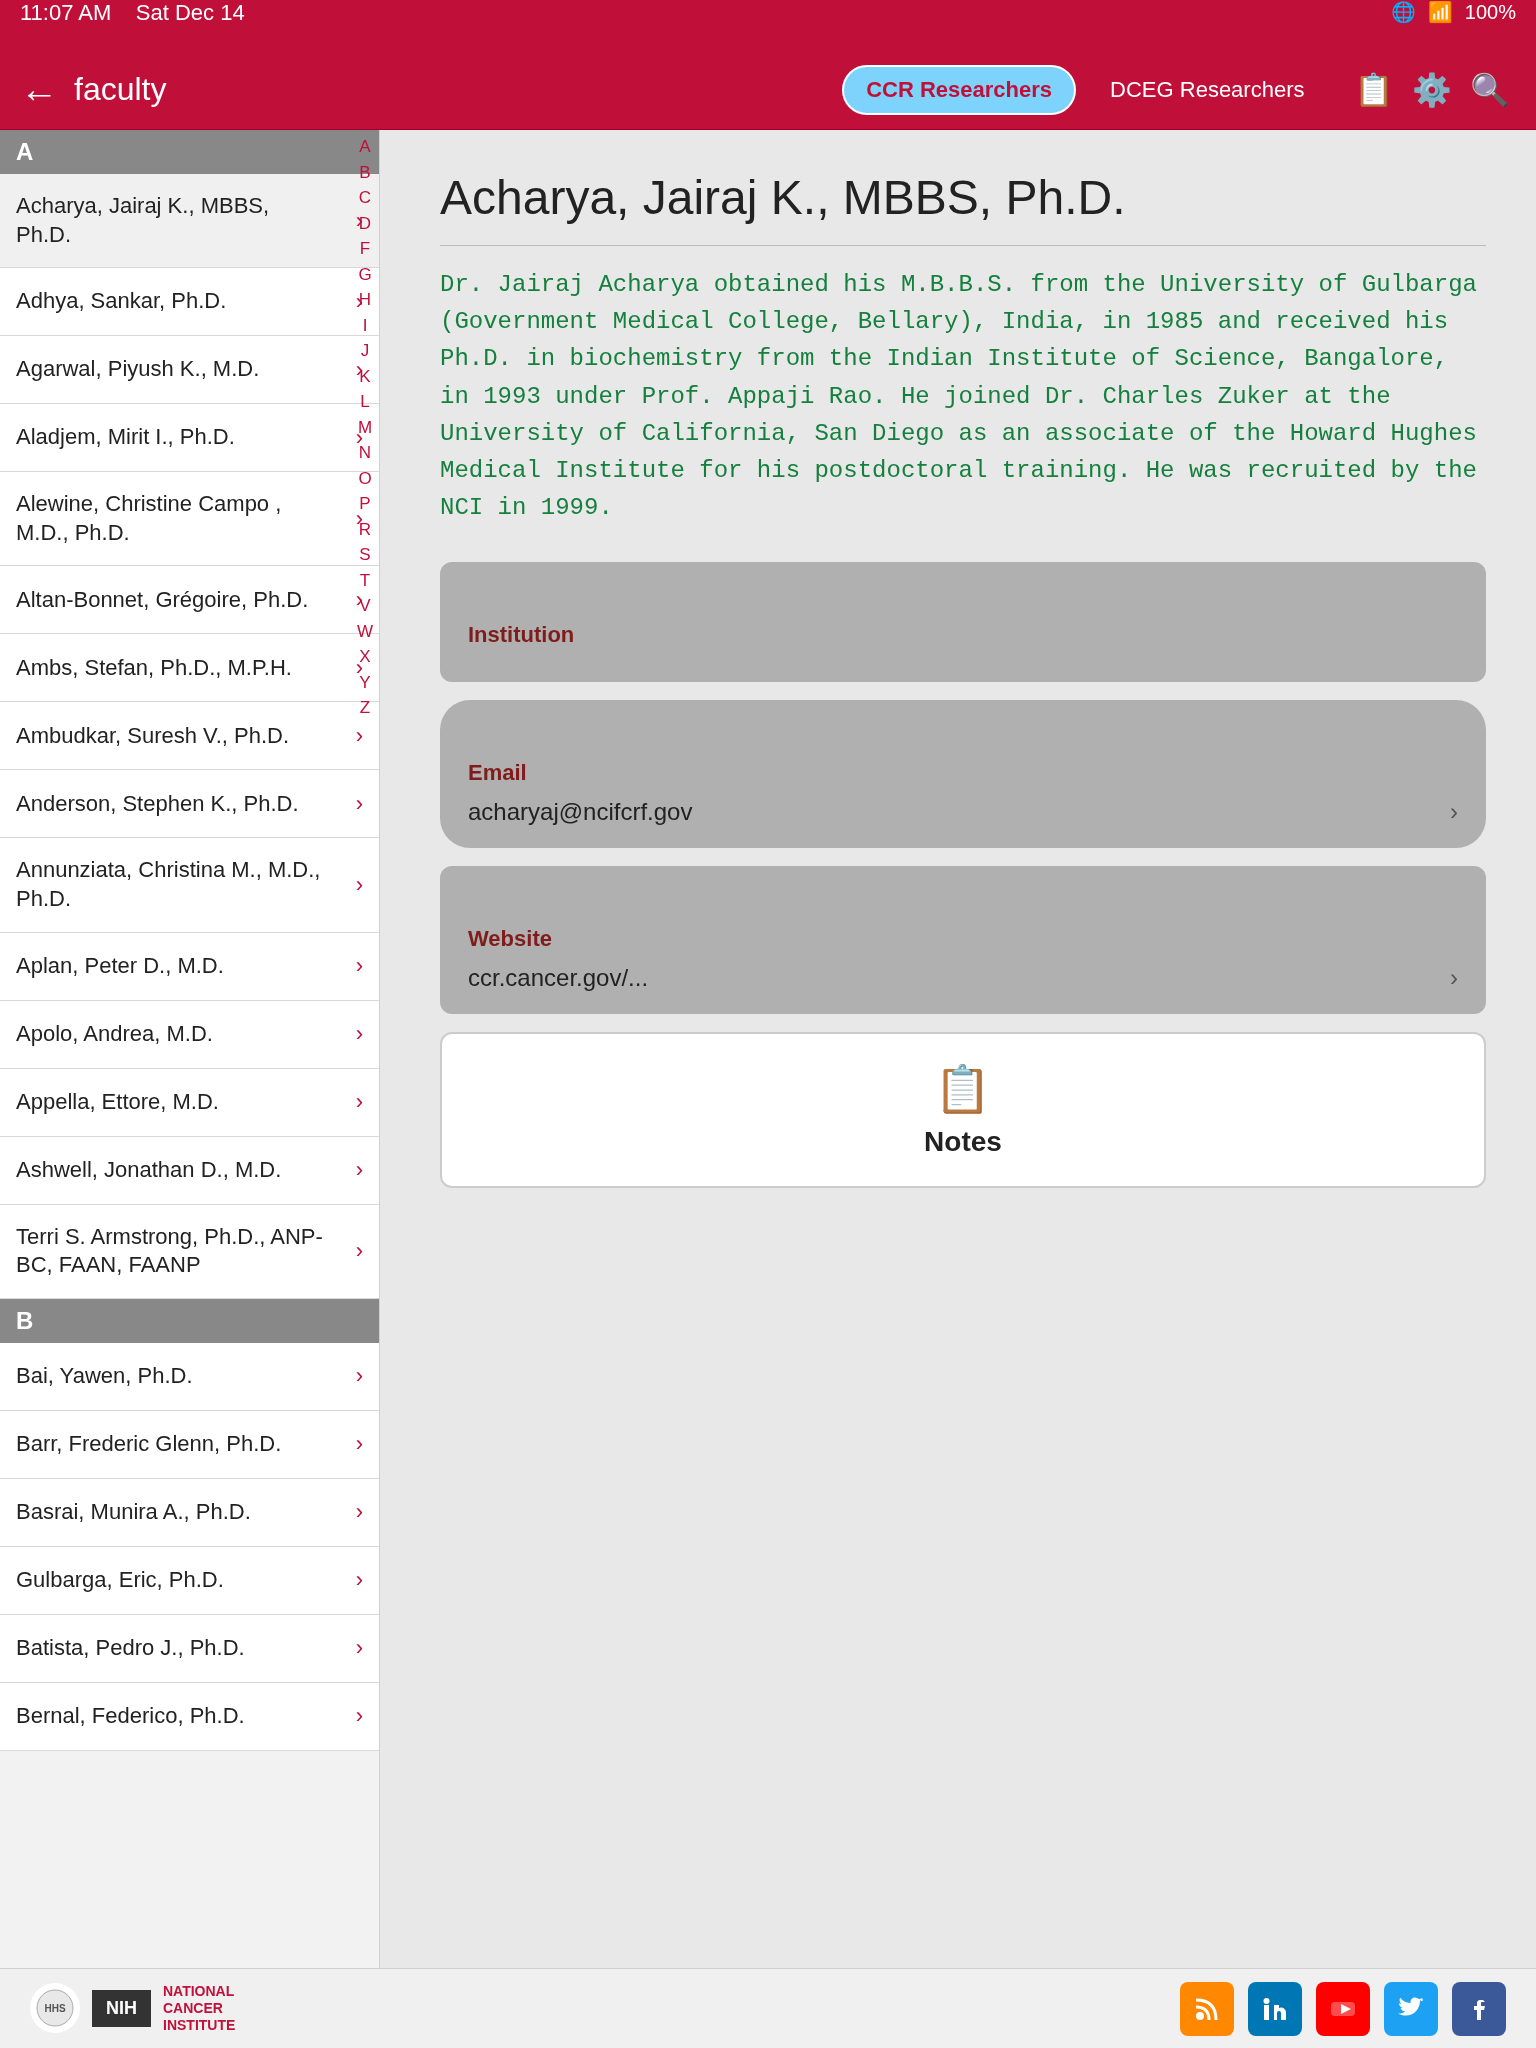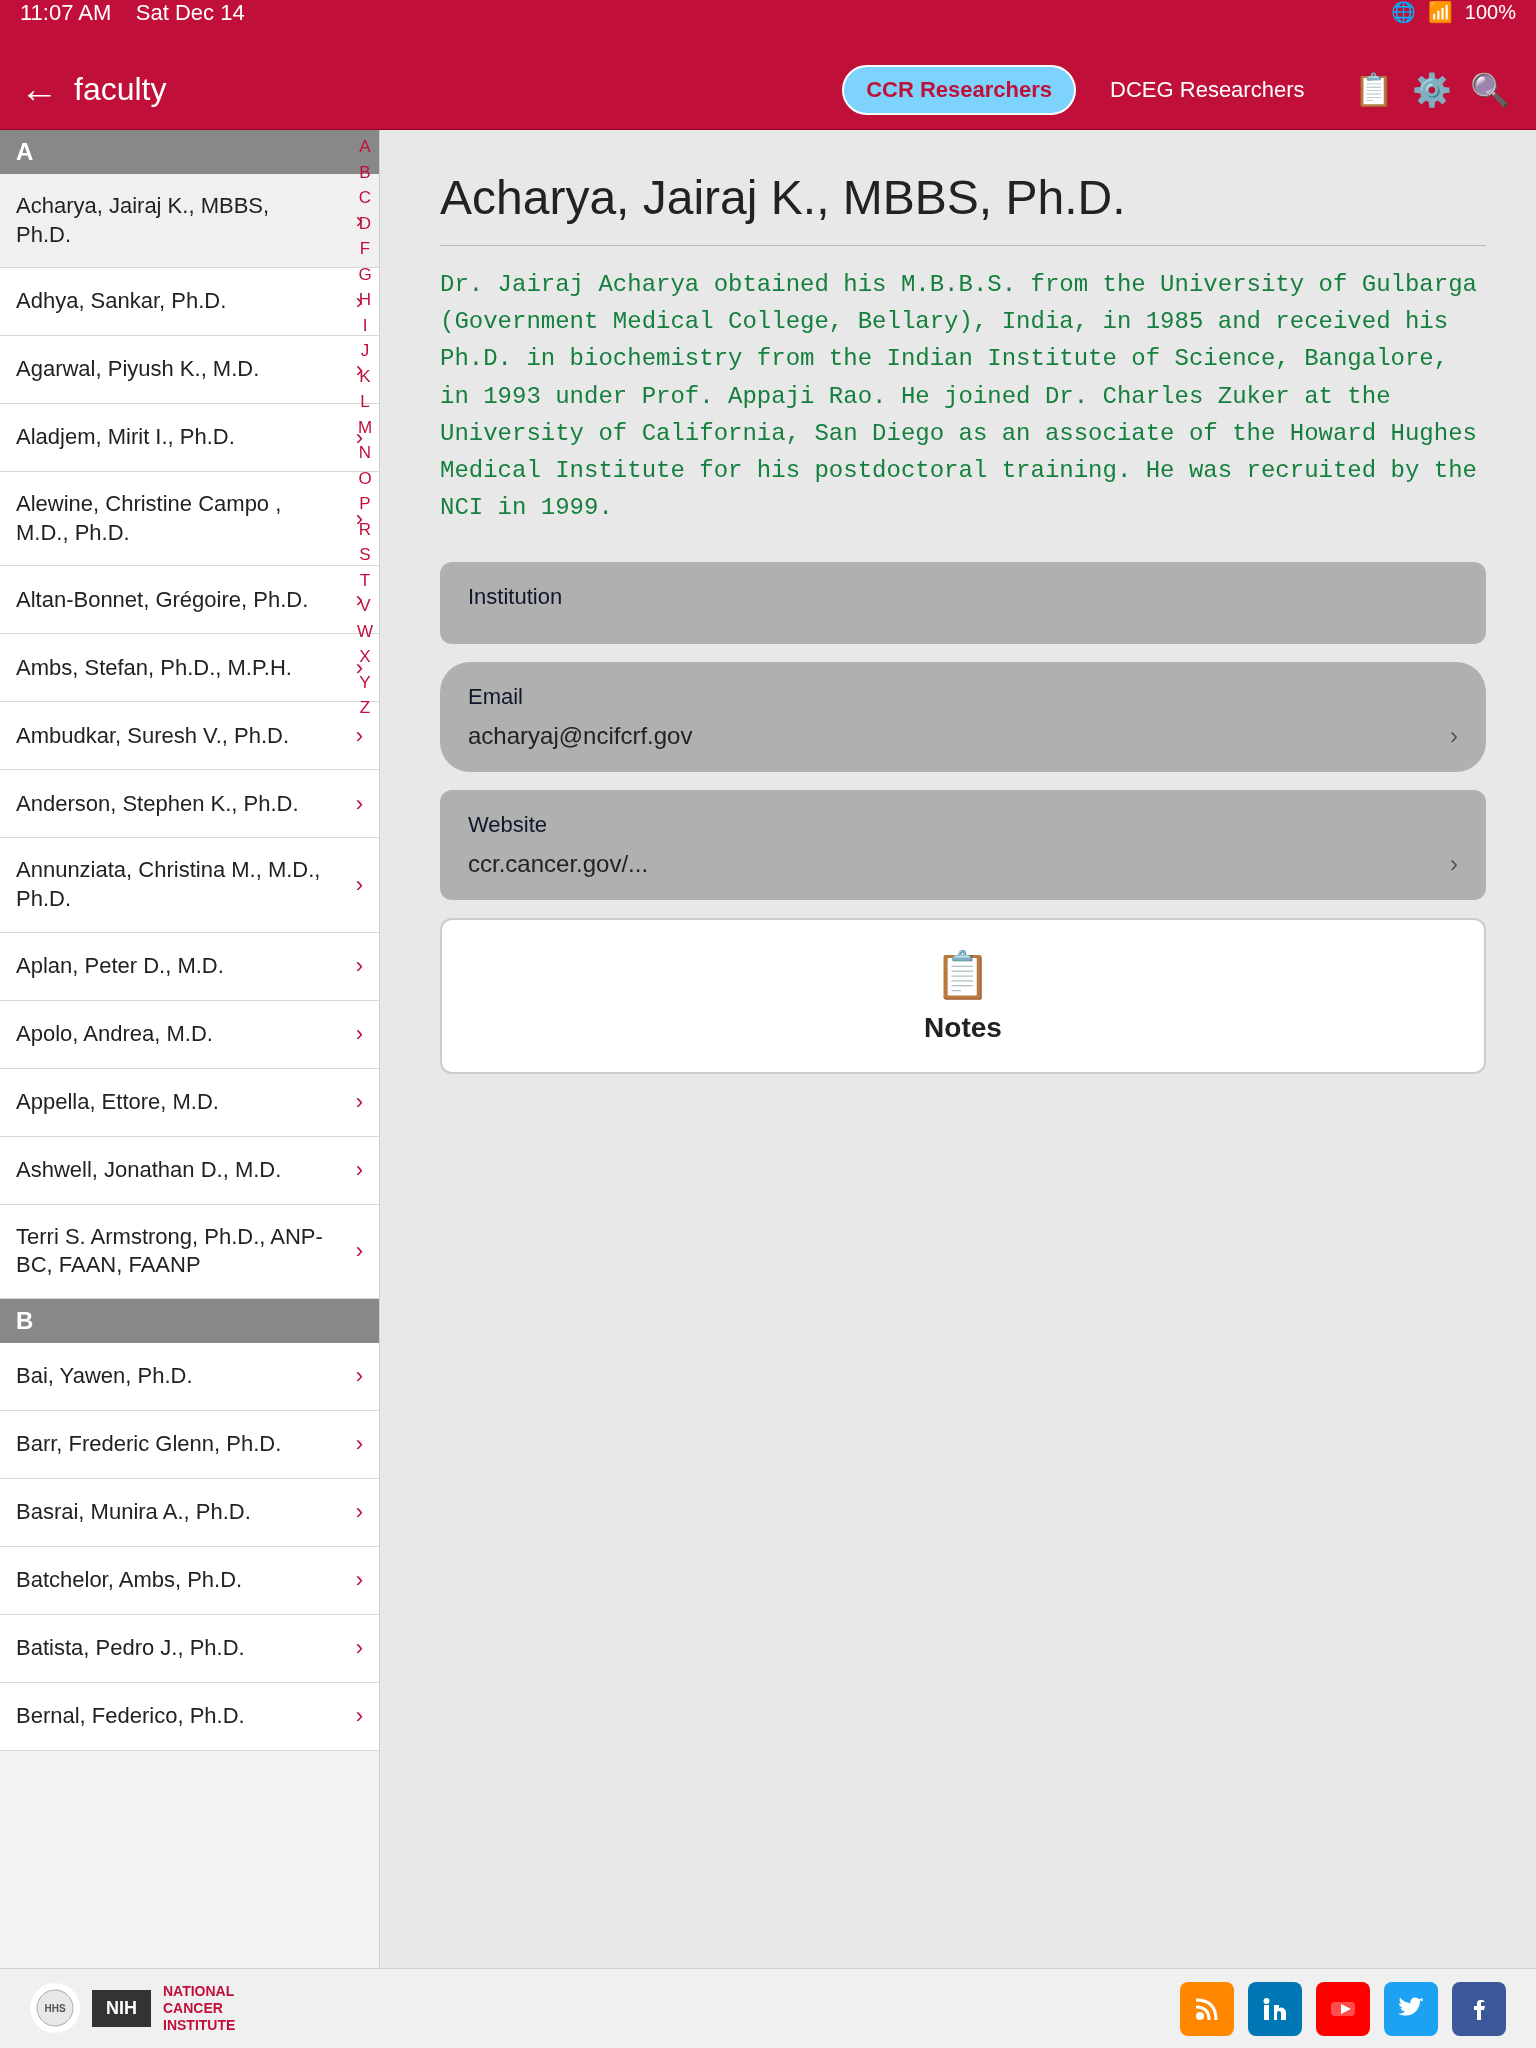--- a/index.html
+++ b/index.html
@@ -170,23 +170,24 @@
       font-family: Liberation Mono, monospace;
     }
     .info-card {
       background: #b0b0b0;
       border-radius: 12px;
       padding: 22px 28px;
       margin-bottom: 18px;
     }
     .info-card-label {
       font-size: 22px;
-      font-weight: 400;
-      color: #0f172a;
+      font-weight: 700;
+      color: #7f1d1d;
       margin-bottom: 12px;
+      margin-top: 38px;
     }
     .info-card-value {
       font-size: 24px;
       color: #222;
       display: flex;
       align-items: center;
       justify-content: space-between;
     }
     .info-card-chevron {
       color: #555;
@@ -397,21 +398,21 @@
     </div>
     <div class="list-item">
       <span class="list-item-name">Barr, Frederic Glenn, Ph.D.</span>
       <span class="list-chevron">›</span>
     </div>
     <div class="list-item">
       <span class="list-item-name">Basrai, Munira A., Ph.D.</span>
       <span class="list-chevron">›</span>
     </div>
     <div class="list-item">
-      <span class="list-item-name">Batchelor, Ambs, Ph.D.</span>
+      <span class="list-item-name">Gulbarga, Eric, Ph.D.</span>
       <span class="list-chevron">›</span>
     </div>
     <div class="list-item">
       <span class="list-item-name">Batista, Pedro J., Ph.D.</span>
       <span class="list-chevron">›</span>
     </div>
     <div class="list-item">
       <span class="list-item-name">Bernal, Federico, Ph.D.</span>
       <span class="list-chevron">›</span>
     </div>

